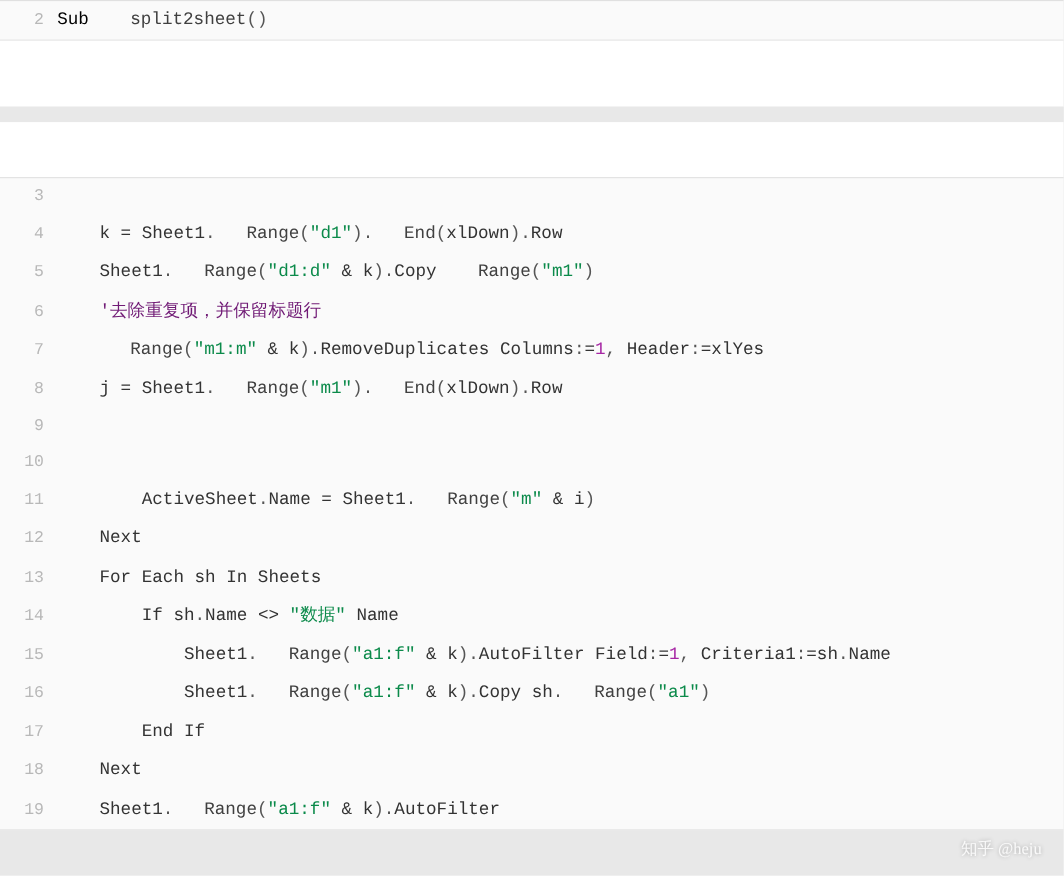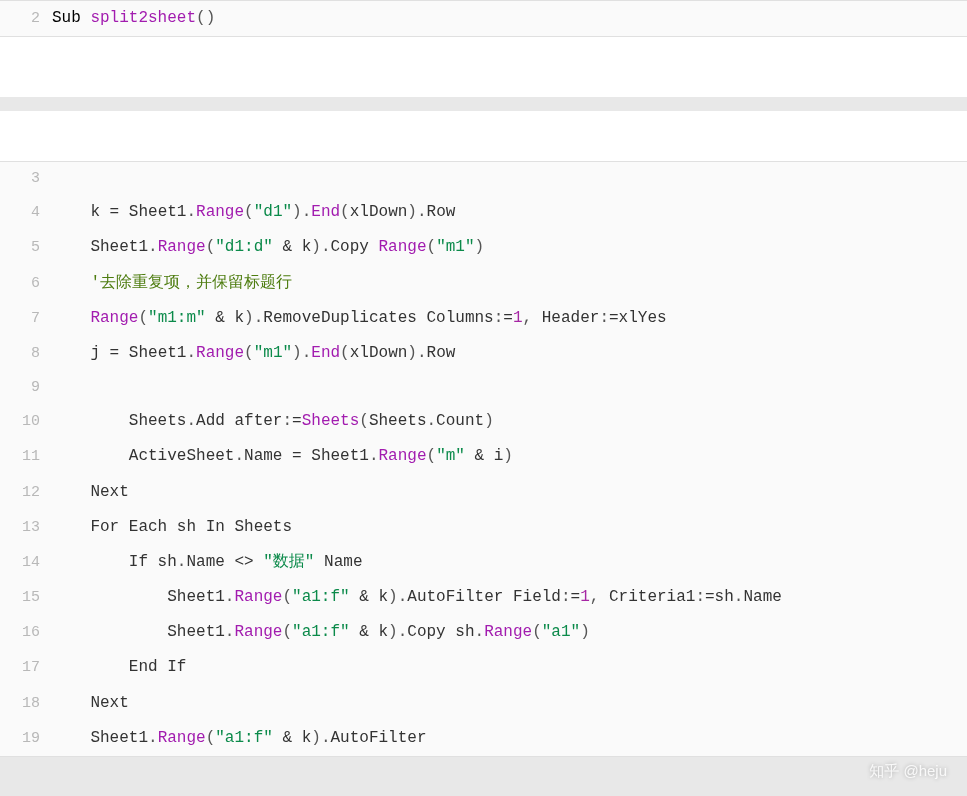--- a/index.html
+++ b/index.html
@@ -40,32 +40,32 @@
   .gap-divider {
     height: 14px;
     background: #e8e8e8;
   }
   .gap2 {
     height: 50px;
     background: #ffffff;
   }
   
   .kw { color: #000000; } 
-  .fn { color: #a21caf; } 
+  .fn { color: #404040; margin-left: 28px; } 
   .paren { color: #555; }
   .op { color: #333; }
   .str { color: #0b8a4a; } 
   .num { color: #a626a4; } 
-  .comment { color: #4d7c0f; }
+  .comment { color: #701a75; }
   .watermark {
     position: fixed;
     right: 20px;
     bottom: 15px;
     color: rgba(255,255,255,0.85);
-    font-family: Liberation Sans, sans-serif;
+    font-family: Liberation Serif, serif;
     font-size: 15px;
     text-shadow: 0 0 4px rgba(0,0,0,0.3);
     pointer-events: none;
   }
 </style>
 </head>
 <body>
 
 <div class="code-block" id="block1">
     <div class="code-line">
@@ -98,21 +98,20 @@
     </div>
     <div class="code-line">
       <span class="line-number">8</span>
       <span class="line-content"><span>    j </span><span class="op">=</span><span> Sheet1</span><span class="paren">.</span><span class="fn">Range</span><span class="paren">(</span><span class="str">"m1"</span><span class="paren">)</span><span class="paren">.</span><span class="fn">End</span><span class="paren">(</span><span>xlDown</span><span class="paren">)</span><span class="paren">.</span><span>Row</span></span>
     </div>
     <div class="code-line">
       <span class="line-number">9</span>
     </div>
     <div class="code-line">
       <span class="line-number">10</span>
-      <span class="line-content"><span>        Sheets</span><span class="paren">.</span><span>Add after</span><span class="paren">:</span><span class="op">=</span><span class="fn">Sheets</span><span class="paren">(</span><span>Sheets</span><span class="paren">.</span><span>Count</span><span class="paren">)</span></span>
     </div>
     <div class="code-line">
       <span class="line-number">11</span>
       <span class="line-content"><span>        ActiveSheet</span><span class="paren">.</span><span>Name </span><span class="op">=</span><span> Sheet1</span><span class="paren">.</span><span class="fn">Range</span><span class="paren">(</span><span class="str">"m" </span><span class="op">&amp;</span><span> i</span><span class="paren">)</span></span>
     </div>
     <div class="code-line">
       <span class="line-number">12</span>
       <span class="line-content"><span>    Next</span></span>
     </div>
     <div class="code-line">

